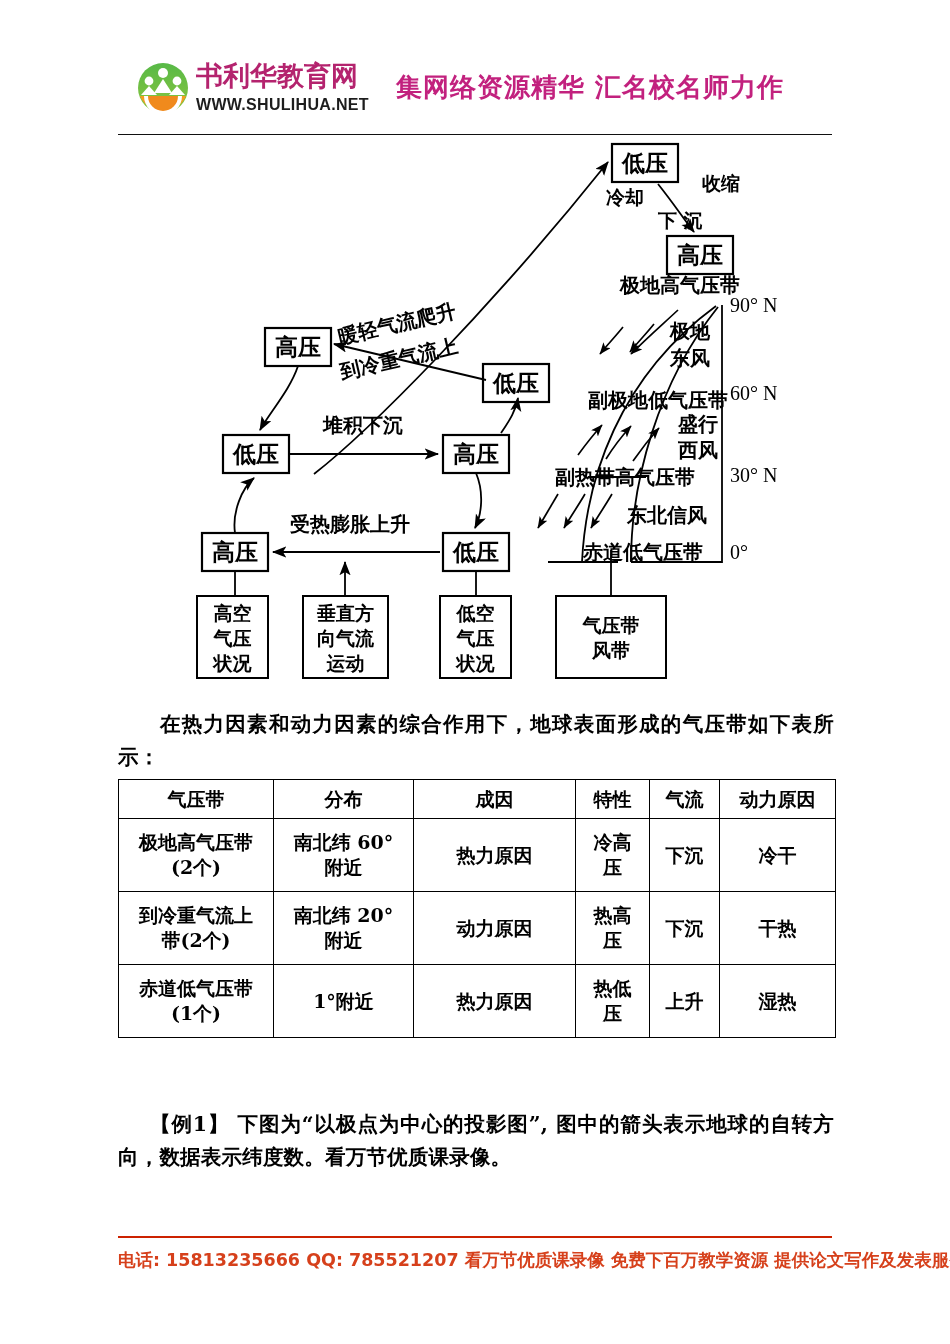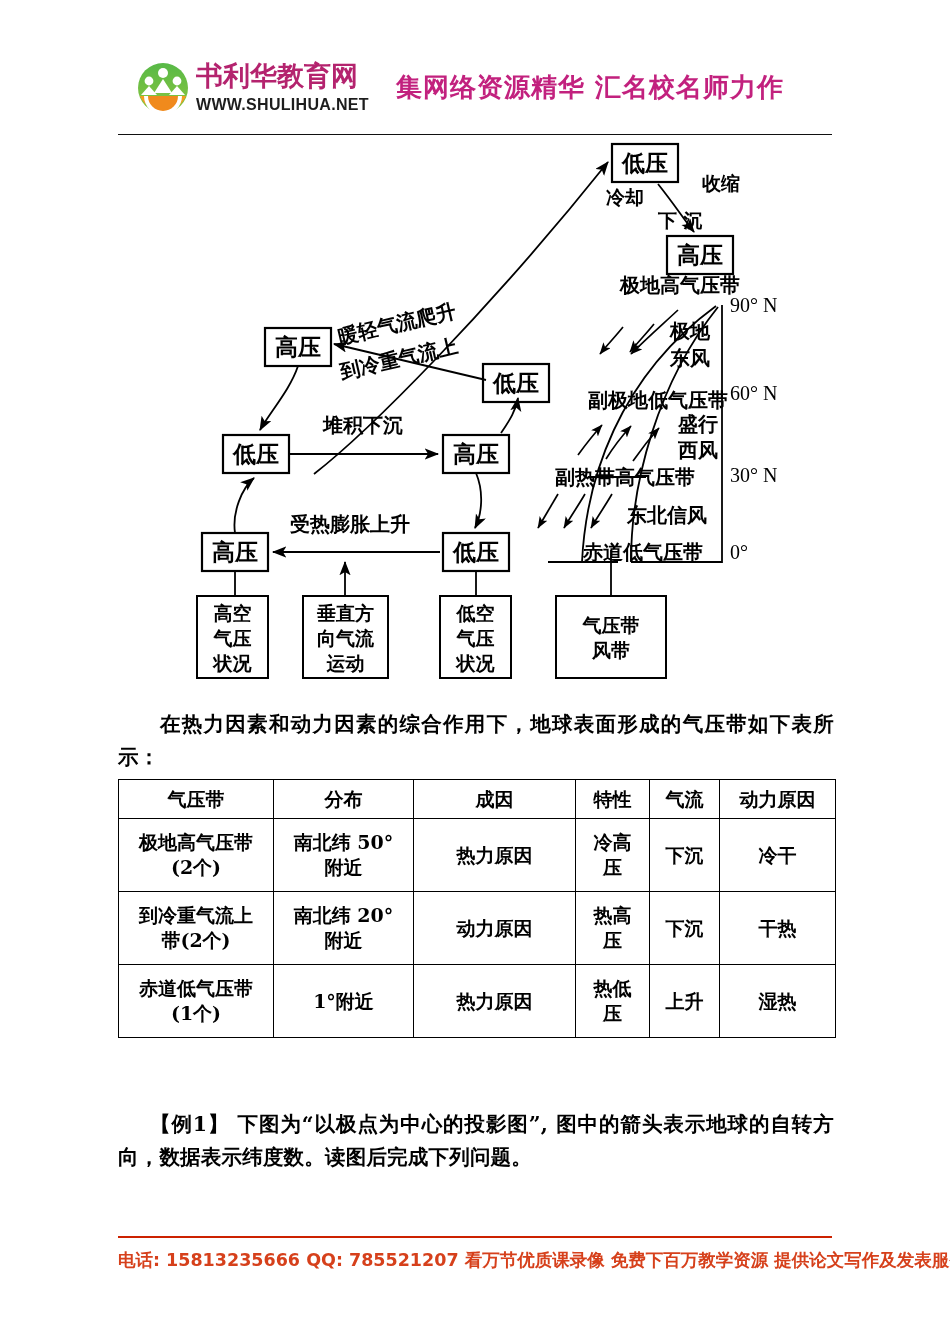--- a/index.html
+++ b/index.html
@@ -348,21 +348,21 @@
       <th>动力原因</th>
     </tr>
   </thead>
   <tbody>
     <tr>
       <td>
         <div>极地高气压带</div>
         <div>(2个)</div>
       </td>
       <td>
-        <div>南北纬 50°</div>
+        <div>南北纬 60°</div>
         <div>附近</div>
       </td>
       <td>热力原因</td>
       <td>
         <div>冷高</div>
         <div>压</div>
       </td>
       <td>下沉</td>
       <td>冷干</td>
     </tr>
@@ -395,16 +395,16 @@
       <td>
         <div>热低</div>
         <div>压</div>
       </td>
       <td>上升</td>
       <td>湿热</td>
     </tr>
   </tbody>
 </table>
 
-<div class="para" id="example-para">【例1】 下图为“以极点为中心的投影图”, 图中的箭头表示地球的自转方向，数据表示纬度数。读图后完成下列问题。</div>
+<div class="para" id="example-para">【例1】 下图为“以极点为中心的投影图”, 图中的箭头表示地球的自转方向，数据表示纬度数。看万节优质课录像。</div>
 
 <div id="footer-rule"></div>
 <div id="footer-text">电话: 15813235666 QQ: 785521207  看万节优质课录像  免费下百万教学资源  提供论文写作及发表服务</div>
 
 </body></html>

